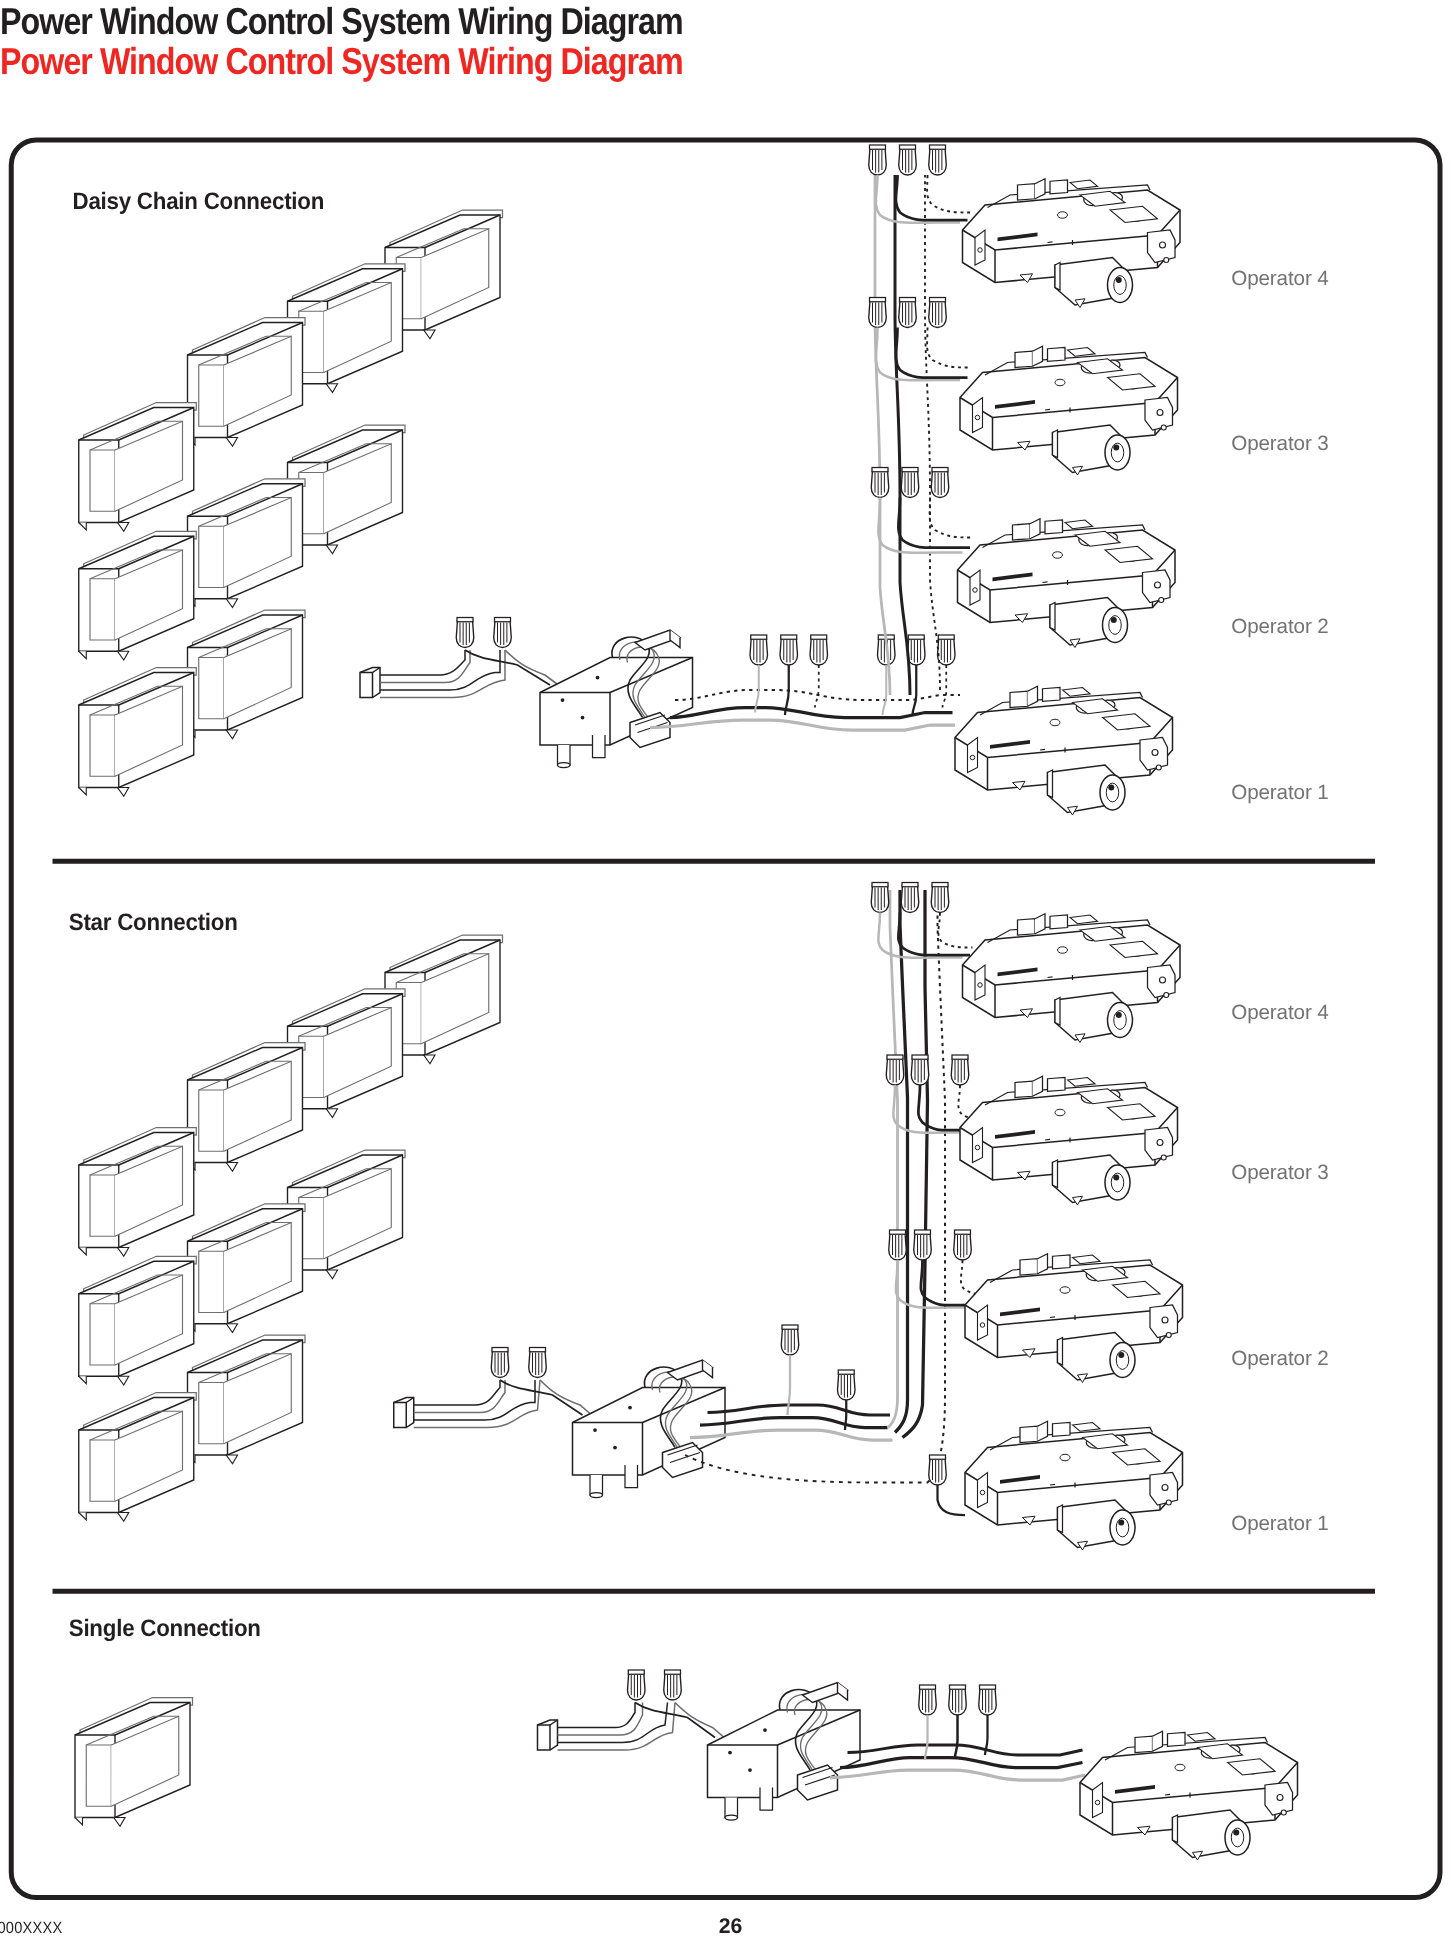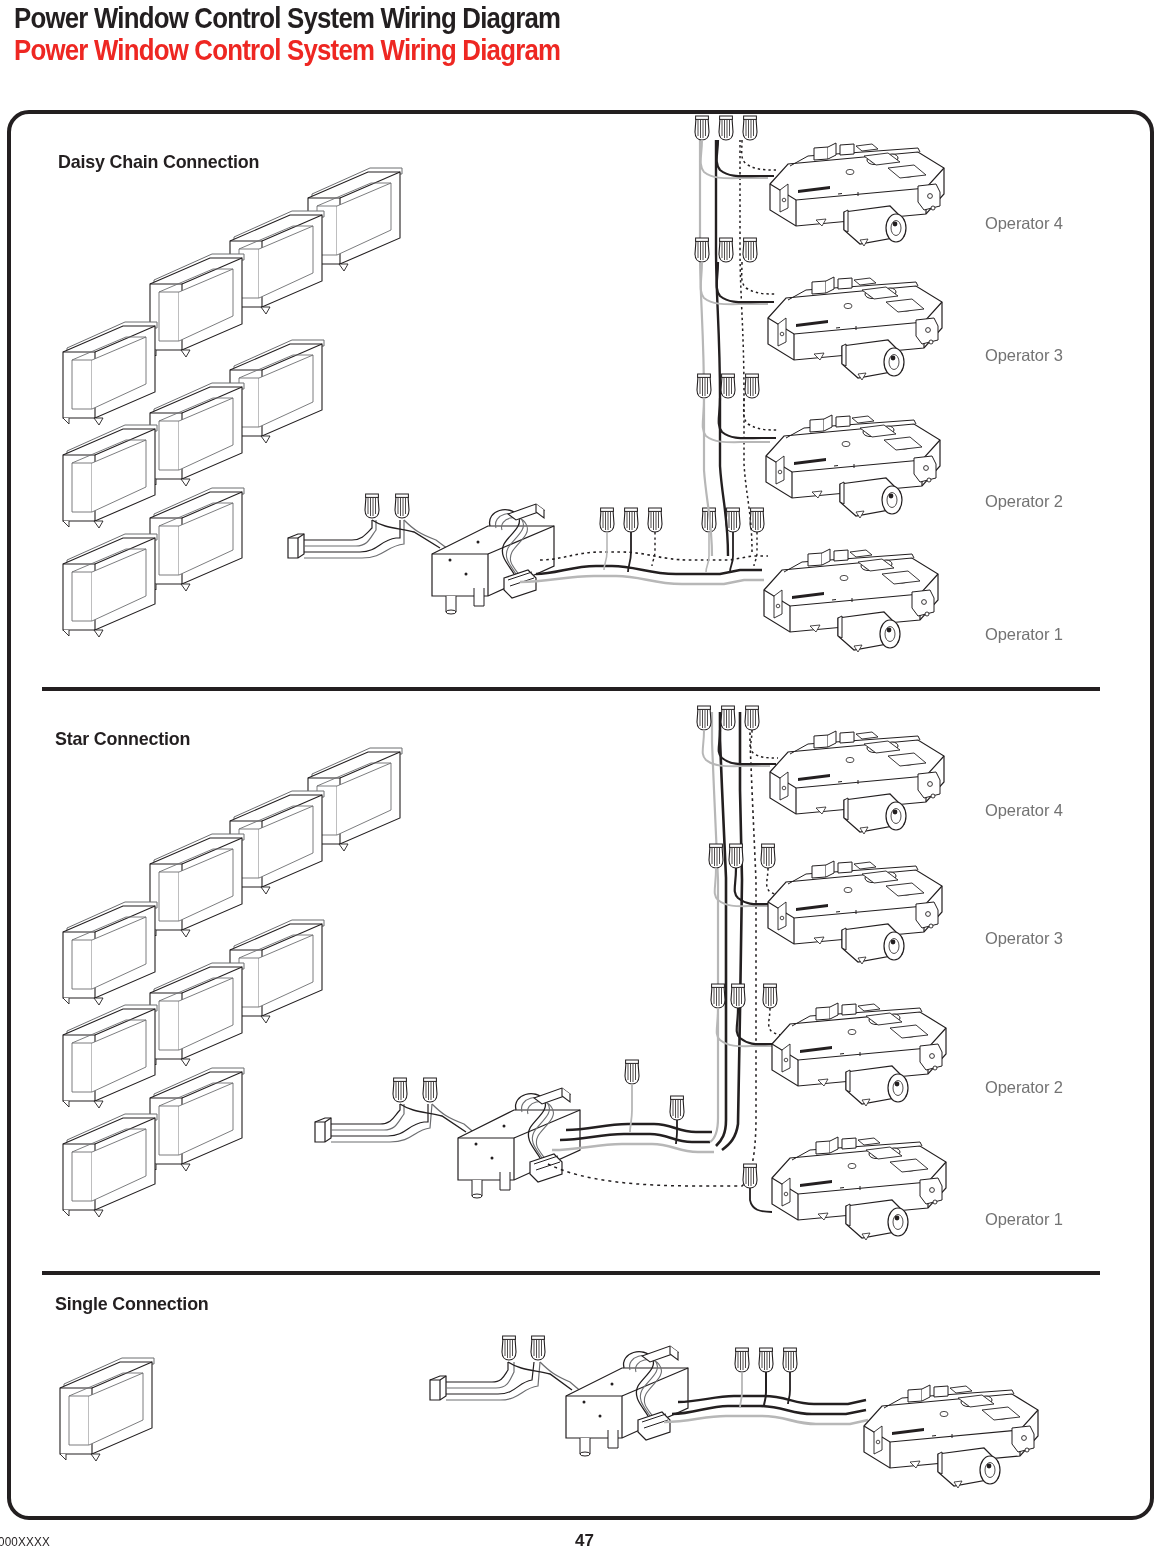--- a/index.html
+++ b/index.html
@@ -8,21 +8,21 @@
     background: #ffffff;
   }
   body {
     width: 1161px; height: 1559px;
     position: relative;
     font-family: "Liberation Sans", sans-serif;
     -webkit-font-smoothing: antialiased;
   }
 
   
-  .title-block { position: absolute; left: 14px; top: 2px; }
+  .title-block { position: absolute; left: 0; top: 2px; }
   .doc-title {
     font-size: 30px;
     font-weight: bold;
     letter-spacing: -0.9px;
     line-height: 32px;
     transform: scaleX(0.86);
     transform-origin: left center;
     white-space: nowrap;
     font-family: "Liberation Sans", sans-serif;
   }
@@ -117,21 +117,21 @@
 <div class="operator-label" style="left:985px; top:346px">Operator 3</div>
 <div class="operator-label" style="left:985px; top:492px">Operator 2</div>
 <div class="operator-label" style="left:985px; top:625px">Operator 1</div>
 
 <div class="operator-label" style="left:985px; top:801px">Operator 4</div>
 <div class="operator-label" style="left:985px; top:929px">Operator 3</div>
 <div class="operator-label" style="left:985px; top:1078px">Operator 2</div>
 <div class="operator-label" style="left:985px; top:1210px">Operator 1</div>
 
 <div class="footer-code">000XXXX</div>
-<div class="footer-page">47</div>
+<div class="footer-page">26</div>
 
 <div class="art">
 <svg width="1161" height="1559" viewBox="0 0 1161 1559" xmlns="http://www.w3.org/2000/svg">
   <defs>
 
     <g id="wall-plate">
 
       <path d="M4,26 L62,0 L94,0 L94,6 L66,6 L66,66 L4,92 Z" fill="#ffffff" stroke="#6d6e71" stroke-width="1"></path>
 
       <path d="M0,30 L60,4 L92,4 L92,70 L32,96 L0,96 Z" fill="#ffffff" stroke="#231f20" stroke-width="1.1"></path>

